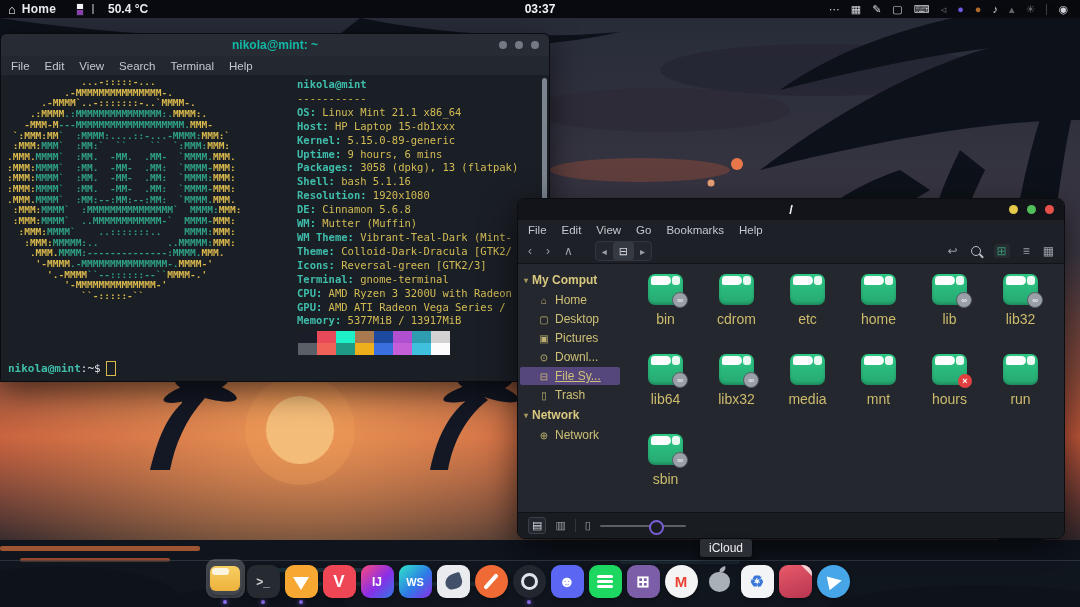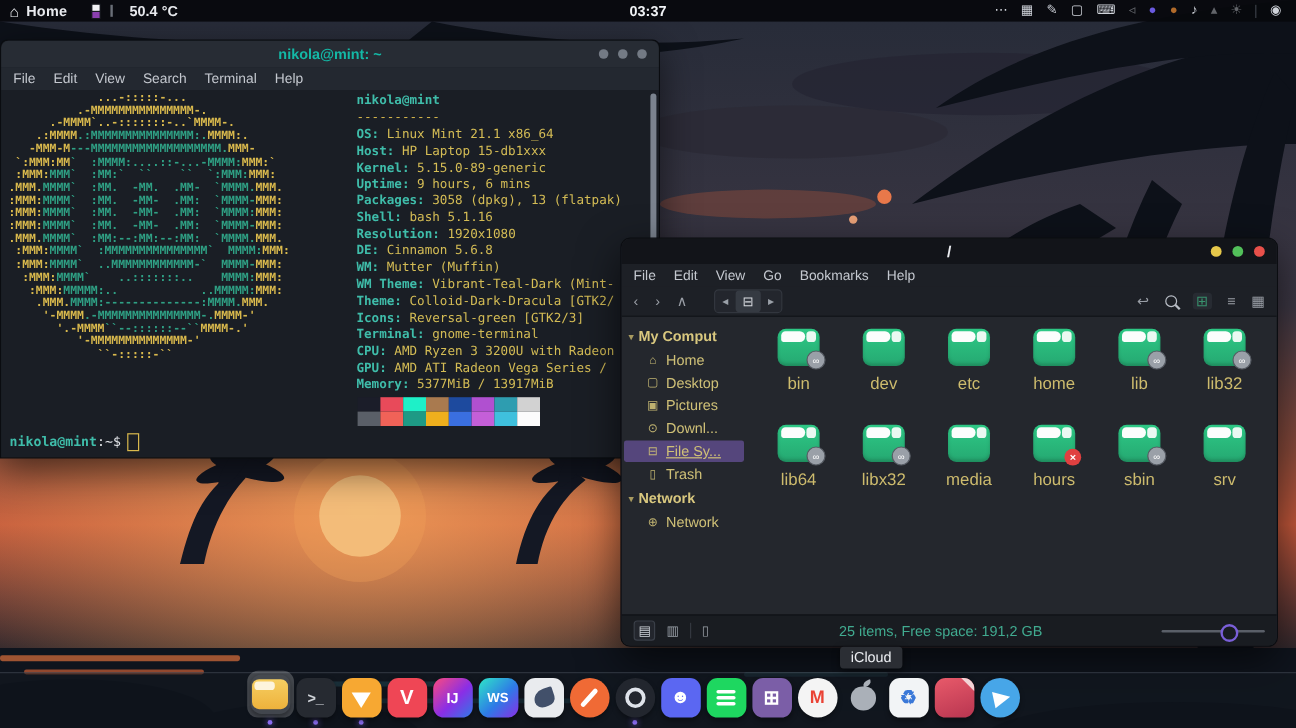--- a/index.html
+++ b/index.html
@@ -350,21 +350,21 @@
       </div>
     <div id="grid">
         <div class="cell">
           <div class="folder">
             <span class="emblem link">∞</span>
           </div>
           <div class="lb">bin</div>
         </div>
         <div class="cell">
           <div class="folder"></div>
-          <div class="lb">dev</div>
+          <div class="lb">cdrom</div>
         </div>
         <div class="cell">
           <div class="folder"></div>
           <div class="lb">etc</div>
         </div>
         <div class="cell">
           <div class="folder"></div>
           <div class="lb">home</div>
         </div>
         <div class="cell">
@@ -389,43 +389,46 @@
           <div class="folder">
             <span class="emblem link">∞</span>
           </div>
           <div class="lb">libx32</div>
         </div>
         <div class="cell">
           <div class="folder"></div>
           <div class="lb">media</div>
         </div>
         <div class="cell">
+          <div class="folder"></div>
+          <div class="lb">mnt</div>
+        </div>
+        <div class="cell">
           <div class="folder">
             <span class="emblem err">×</span>
           </div>
           <div class="lb">hours</div>
         </div>
         <div class="cell">
+          <div class="folder"></div>
+          <div class="lb">run</div>
+        </div>
+        <div class="cell">
           <div class="folder">
             <span class="emblem link">∞</span>
           </div>
           <div class="lb">sbin</div>
-        </div>
-        <div class="cell">
-          <div class="folder"></div>
-          <div class="lb">srv</div>
         </div>
       </div>
   </div>
   <div class="statusbar">
     <span class="st-ic boxed">▤</span>
     <span class="st-ic">▥</span>
     <span class="st-sep"></span>
     <span class="st-ic">▯</span>
-    <span id="status-text">25 items, Free space: 191,2 GB</span>
     <span class="slider">
       <span class="track">
           <span class="knob"></span>
         </span>
     </span>
   </div>
 </div>
 
 <div id="tooltip" class="abs">iCloud</div>
 <div id="dockbar" class="abs">

